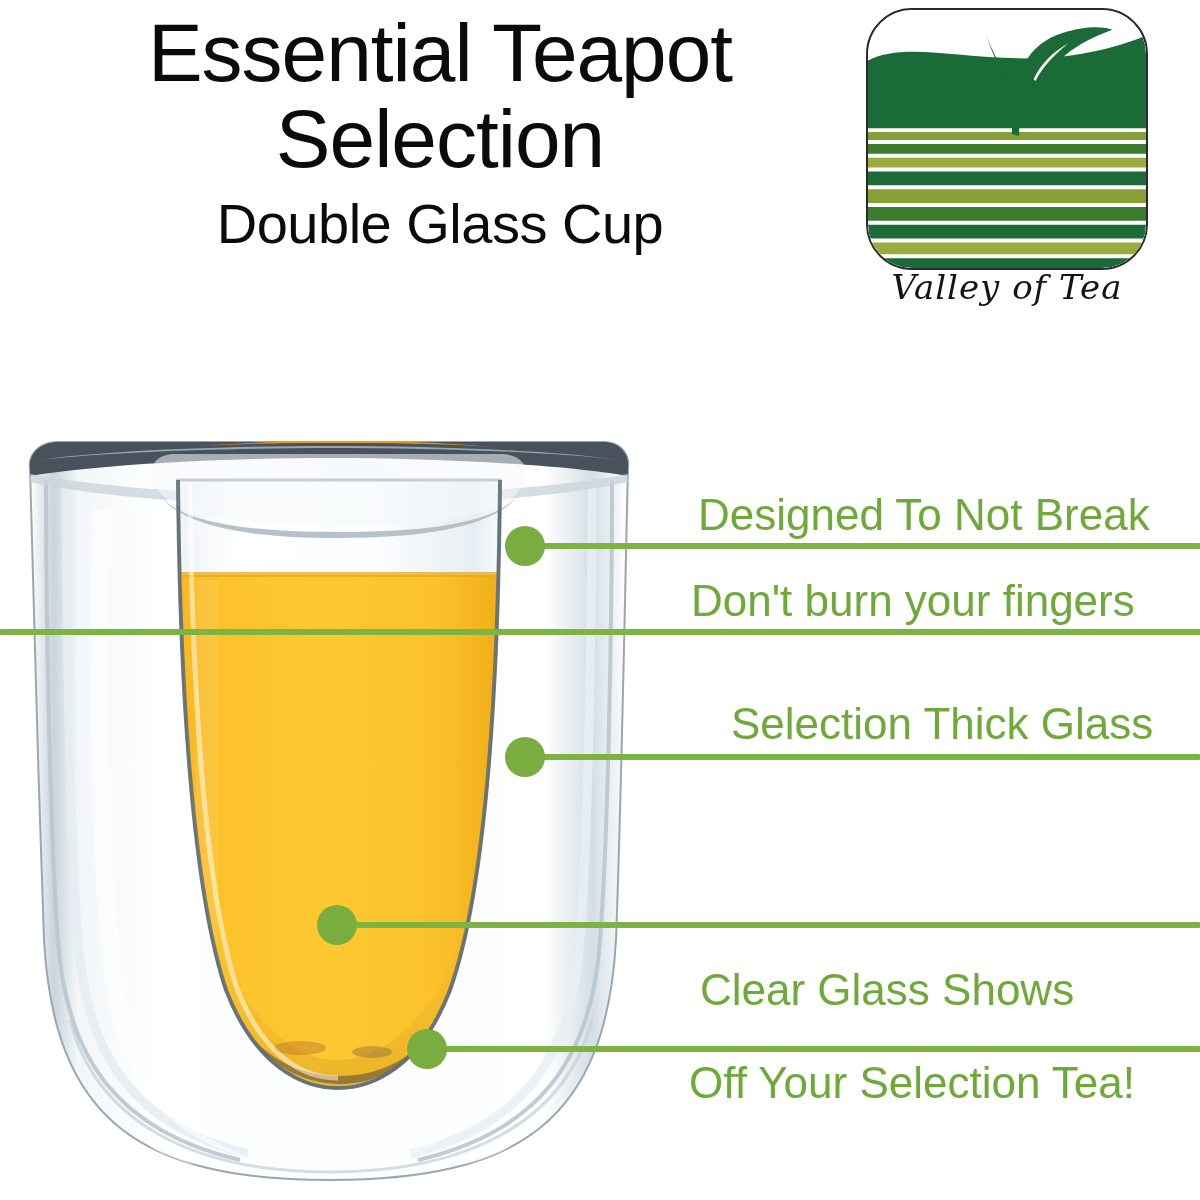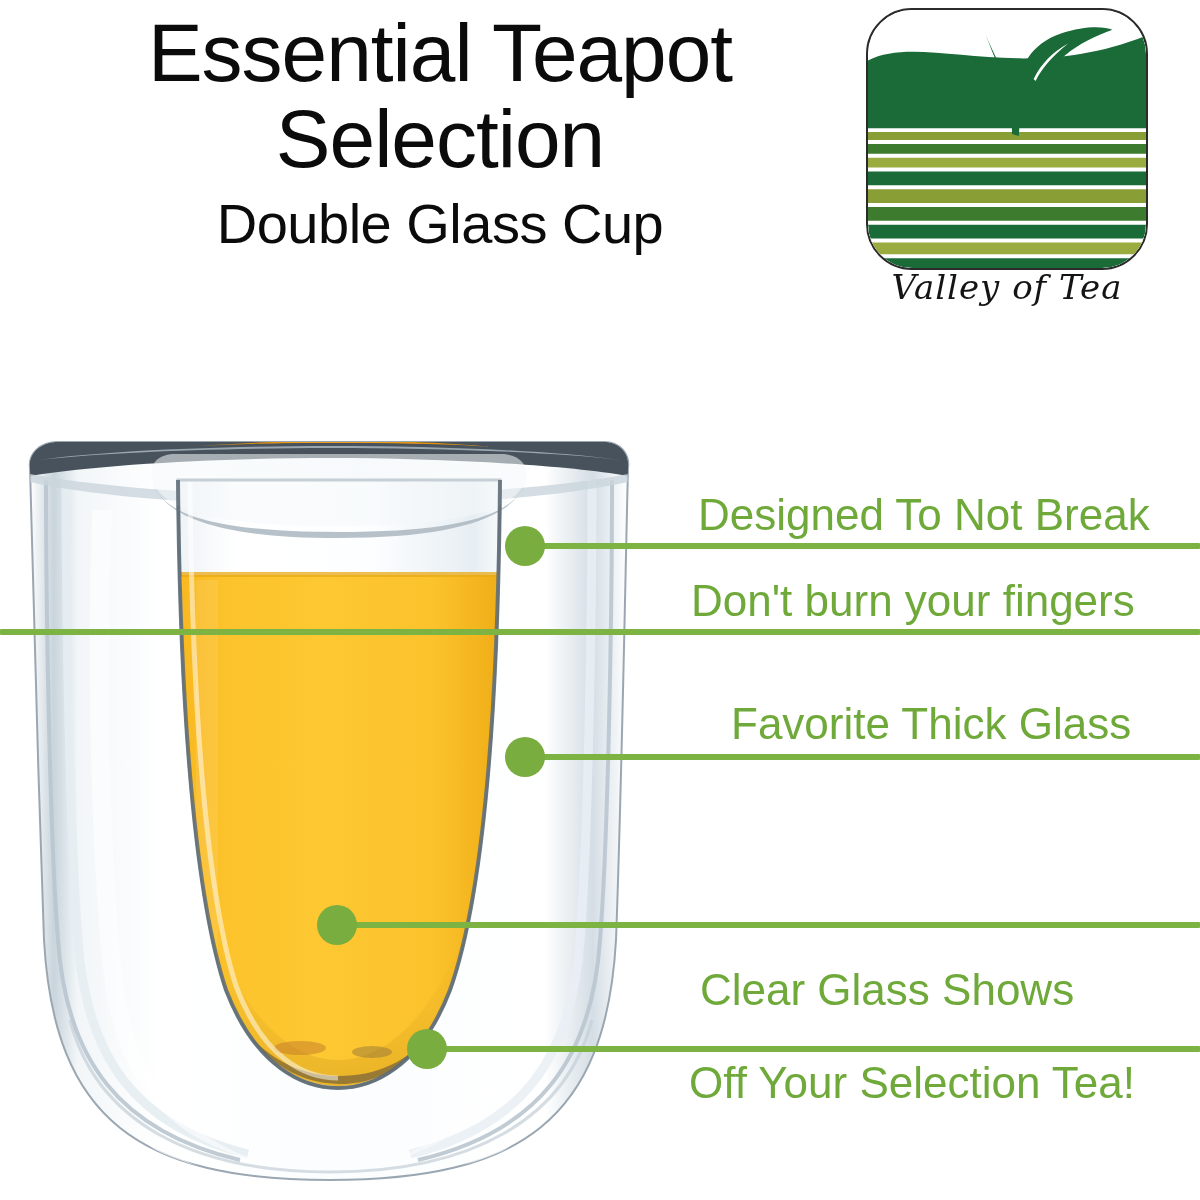--- a/index.html
+++ b/index.html
@@ -334,21 +334,21 @@
 
     <div class="callout-line" style="left:540px; top:543px; width:660px;"></div>
     <div class="callout-dot" style="left:505px; top:526px; width:40px; height:40px;"></div>
     <div class="callout-text" style="left:698px; top:489px;">Designed To Not Break</div>
 
     <div class="callout-line" style="left:0px; top:629px; width:1200px;"></div>
     <div class="callout-text" style="left:683px; top:575px;margin-left:8px;">Don't burn your fingers</div>
 
     <div class="callout-line" style="left:540px; top:754px; width:660px;"></div>
     <div class="callout-dot" style="left:505px; top:737px; width:40px; height:40px;"></div>
-    <div class="callout-text" style="left:731px; top:698px;">Favorite Thick Glass</div>
+    <div class="callout-text" style="left:731px; top:698px;">Selection Thick Glass</div>
 
     <div class="callout-line" style="left:352px; top:922px; width:848px;"></div>
     <div class="callout-dot" style="left:317px; top:905px; width:40px; height:40px;"></div>
 
     <div class="callout-line" style="left:442px; top:1046px; width:758px;"></div>
     <div class="callout-dot" style="left:407px; top:1029px; width:40px; height:40px;"></div>
     <div class="callout-text" style="left:700px; top:964px;">Clear Glass Shows</div>
     <div class="callout-text" style="left:689px; top:1057px;">Off Your Selection Tea!</div>
 
   </div>

